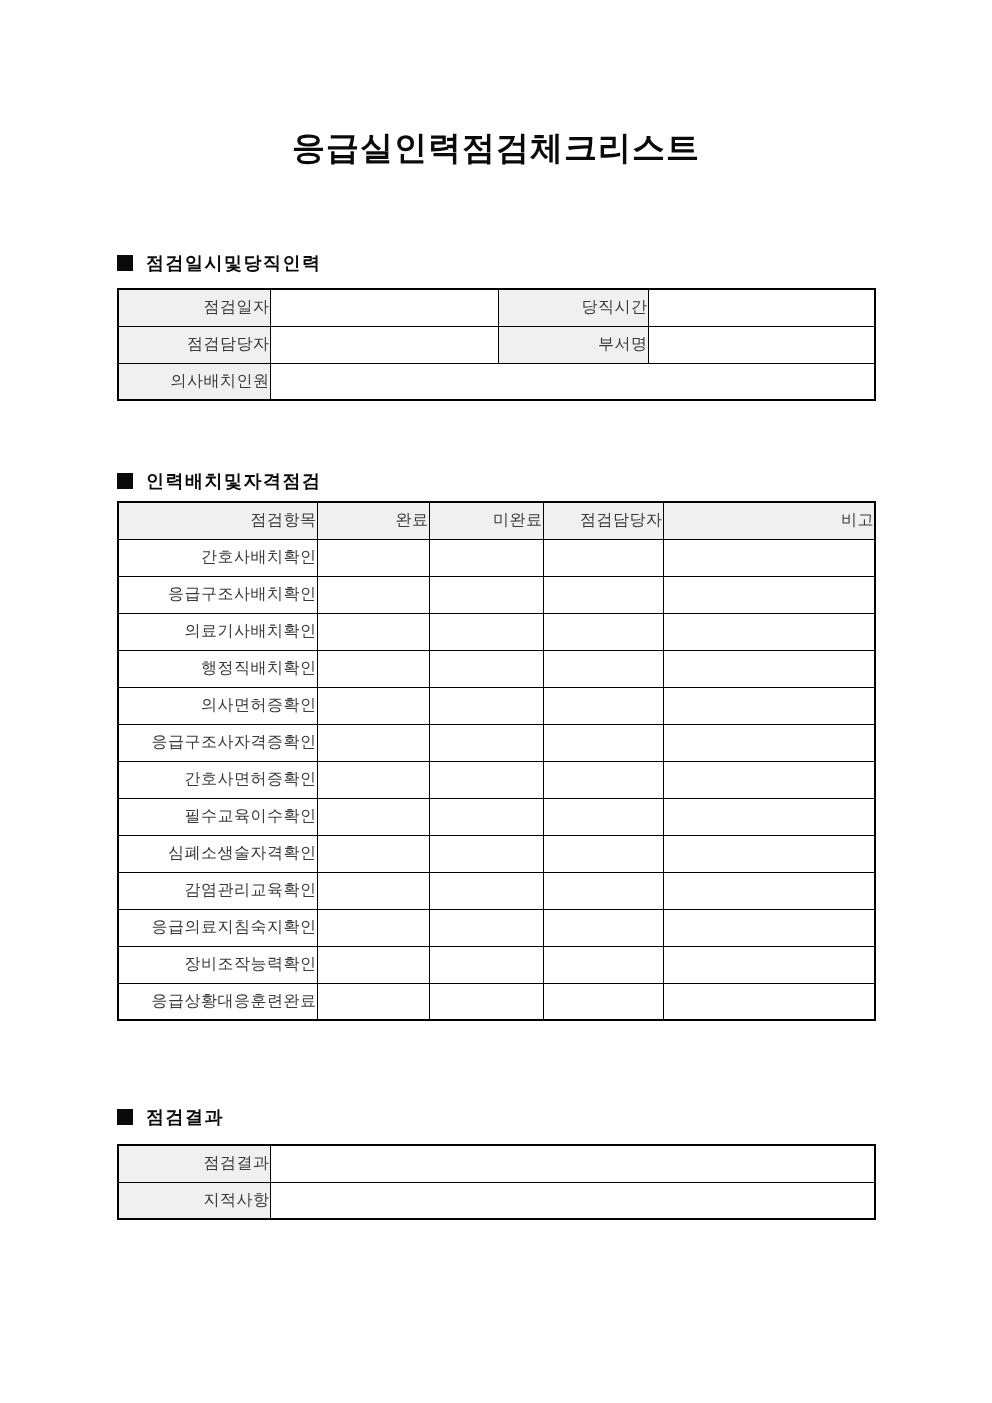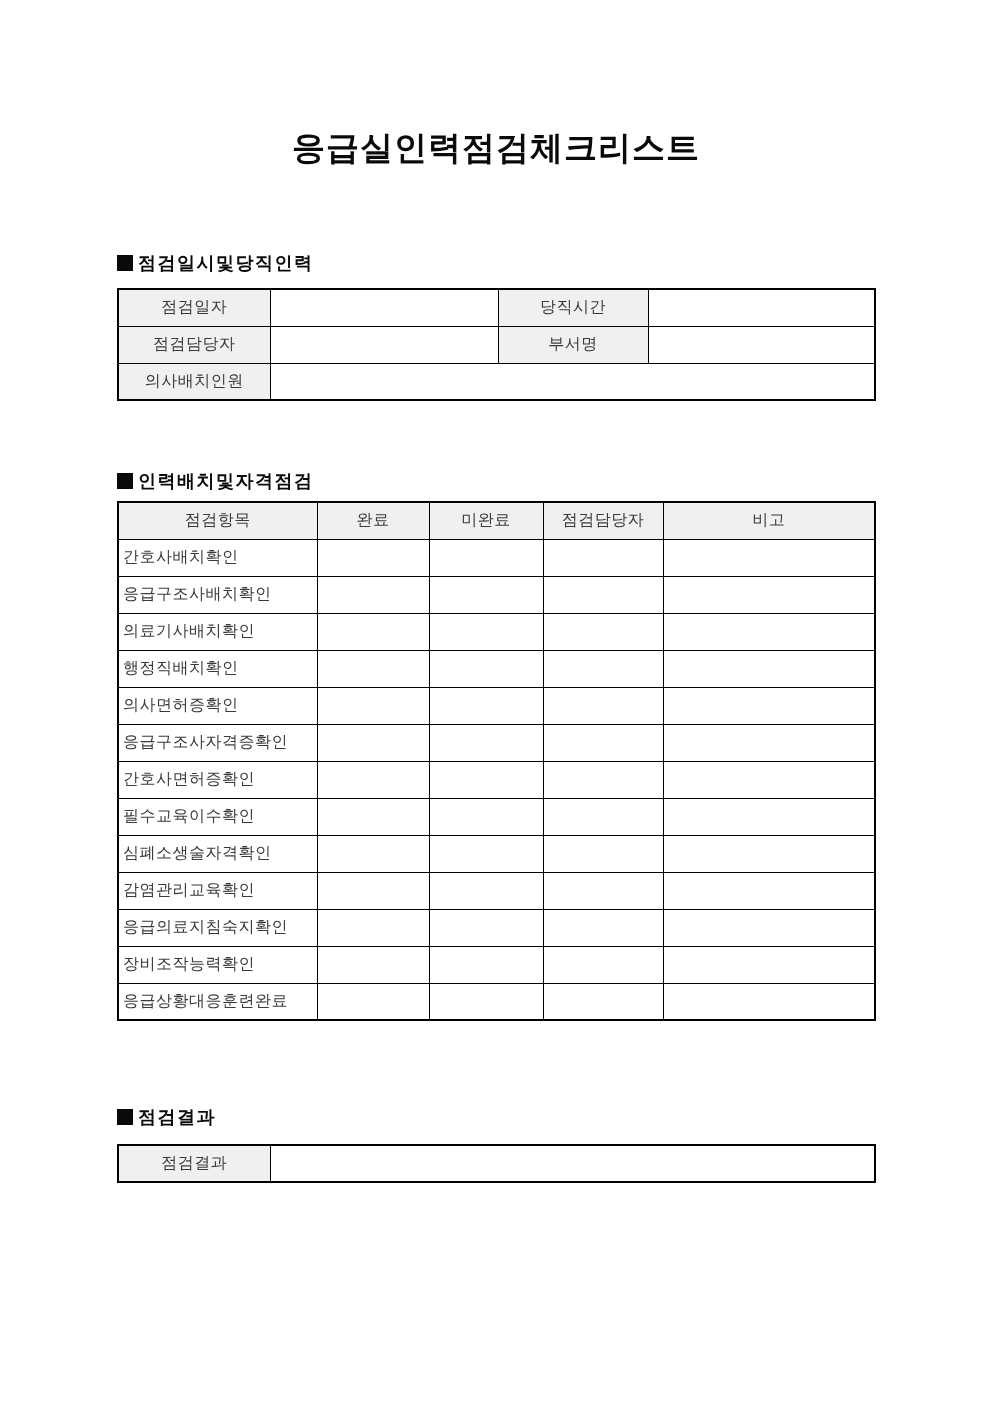--- a/index.html
+++ b/index.html
@@ -23,21 +23,21 @@
     font-size: 33px;
     font-weight: bold;
     color: #0a0a0a;
     letter-spacing: 1px;
   }
   .section-heading {
     position: absolute;
     left: 117px;
     display: flex;
     align-items: center;
-    gap: 5px;
+    gap: 13px;
     font-size: 18px;
     font-weight: bold;
     color: #0a0a0a;
     letter-spacing: 1.5px;
   }
   .bullet {
     width: 16px;
     height: 16px;
     background: #0a0a0a;
     display: inline-block;
@@ -63,25 +63,25 @@
   td, th {
     border: 1px solid #000;
     height: 37px;
     font-weight: normal;
     vertical-align: middle;
     overflow: hidden;
     white-space: nowrap;
   }
   .lbl {
     background: #f0f0f0;
-    text-align: center;
+    text-align: right;
   }
   .val { background: #ffffff; }
   .item-cell {
-    text-align: left;
+    text-align: right;
     padding-left: 4px;
   }
 </style>
 </head>
 <body>
 
 <div class="page">
 
   <div class="doc-title">응급실인력점검체크리스트</div>
 
@@ -240,16 +240,20 @@
   <table id="table-result">
     <colgroup>
       <col style="width:152px">
         <col style="width:605px">
     </colgroup>
     <tbody>
       <tr>
         <td class="lbl">점검결과</td>
         <td class="val"></td>
       </tr>
+      <tr>
+        <td class="lbl">지적사항</td>
+        <td class="val"></td>
+      </tr>
     </tbody>
   </table>
 
 </div>
 
 </body></html>

